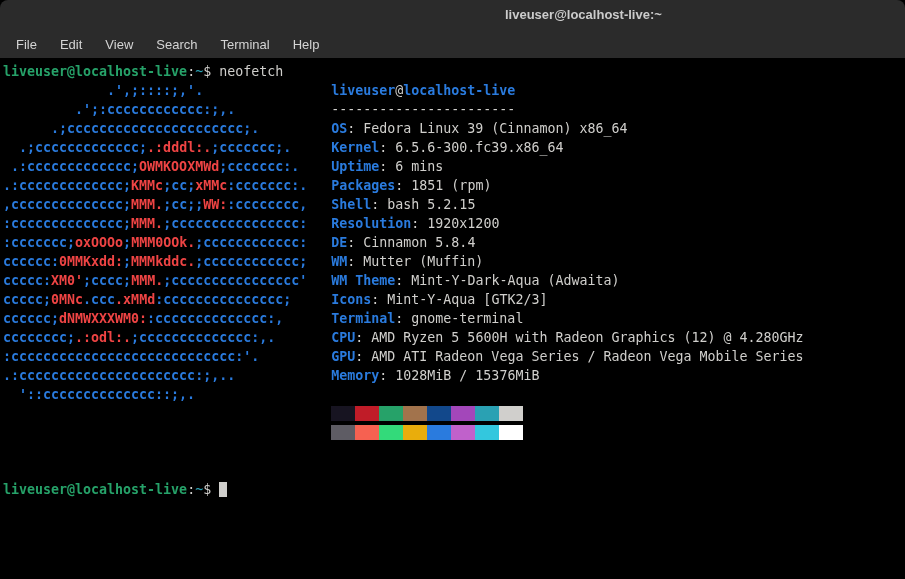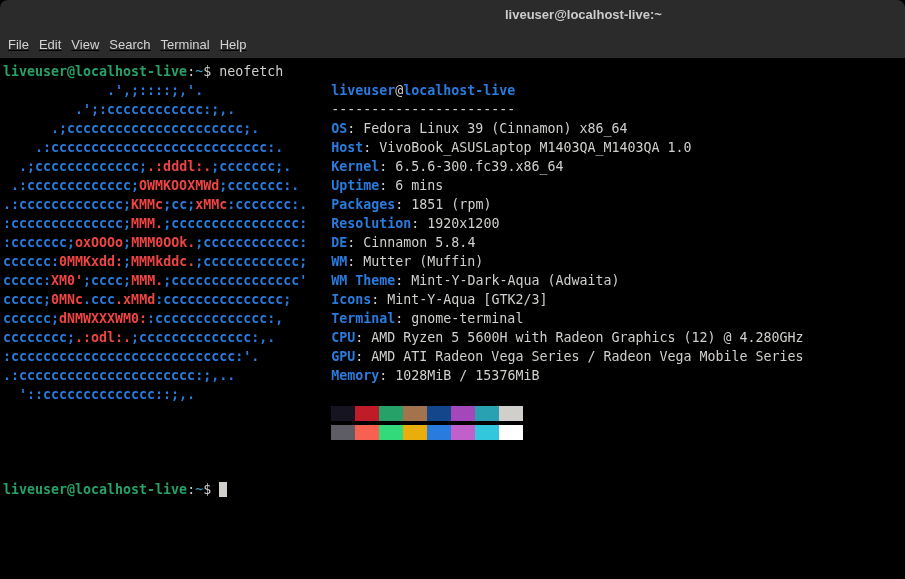--- a/index.html
+++ b/index.html
@@ -16,21 +16,21 @@
   }
   .titlebar {
     height:30px; background:#2b2b2b; position:relative; flex:none;
   }
   .titlebar .title {
     position:absolute; left:505px; top:7px;
     font-size:13px; font-weight:bold; color:#cccccc; white-space:nowrap;
   }
   .menubar {
     height:28px; background:#2b2b2b; flex:none;
-    display:flex; align-items:center; gap:10px; padding-left:8px;text-decoration:underline;
+    display:flex; align-items:center; gap:23px; padding-left:16px;
   }
   .menu-item {
     font-size:13px; color:#d4d4d4; cursor:default; white-space:nowrap;
   }
   .terminal {
     flex:1; background:#000000;
     padding:4px 0 0 3px;
     font-family:"DejaVu Sans Mono","Liberation Mono",monospace;
     font-size:13.3px;
   }
@@ -55,24 +55,24 @@
     <span class="menu-item">View</span>
     <span class="menu-item">Search</span>
     <span class="menu-item">Terminal</span>
     <span class="menu-item">Help</span>
   </div>
   <div class="terminal" id="terminal-text">
       <div class="tline"><span class="c-g">liveuser@localhost-live</span><span class="c-f">:</span><span class="c-t">~</span><span class="c-f">$ </span><span class="c-f">neofetch</span></div>
       <div class="tline"><span class="c-b">             .',;::::;,'.</span><span class="c-f">                </span><span class="c-b">liveuser</span><span class="c-f">@</span><span class="c-b">localhost-live</span></div>
       <div class="tline"><span class="c-b">         .';:cccccccccccc:;,.</span><span class="c-f">            </span><span class="c-f">-----------------------</span></div>
       <div class="tline"><span class="c-b">      .;cccccccccccccccccccccc;.</span><span class="c-f">         </span><span class="c-b">OS</span><span class="c-f">: Fedora Linux 39 (Cinnamon) x86_64</span></div>
-      <div class="tline"><span class="c-b">    .:ccccccccccccccccccccccccccc:.</span><span class="c-f">      </span><span class="c-b">Host</span><span class="c-f">: VivoBook_ASUSLaptop M1403QA_M1403QA 1.0</span></div>
       <div class="tline"><span class="c-b">  .;ccccccccccccc;</span><span class="c-w">.:dddl:.</span><span class="c-b">;ccccccc;.</span><span class="c-f">     </span><span class="c-b">Kernel</span><span class="c-f">: 6.5.6-300.fc39.x86_64</span></div>
       <div class="tline"><span class="c-b"> .:ccccccccccccc;</span><span class="c-w">OWMKOOXMWd</span><span class="c-b">;ccccccc:.</span><span class="c-f">    </span><span class="c-b">Uptime</span><span class="c-f">: 6 mins</span></div>
       <div class="tline"><span class="c-b">.:ccccccccccccc;</span><span class="c-w">KMMc</span><span class="c-b">;cc;</span><span class="c-w">xMMc</span><span class="c-b">:ccccccc:.</span><span class="c-f">   </span><span class="c-b">Packages</span><span class="c-f">: 1851 (rpm)</span></div>
+      <div class="tline"><span class="c-b">,cccccccccccccc;</span><span class="c-w">MMM.</span><span class="c-b">;cc;;</span><span class="c-w">WW:</span><span class="c-b">:cccccccc,</span><span class="c-f">   </span><span class="c-b">Shell</span><span class="c-f">: bash 5.2.15</span></div>
       <div class="tline"><span class="c-b">:cccccccccccccc;</span><span class="c-w">MMM.</span><span class="c-b">;cccccccccccccccc:</span><span class="c-f">   </span><span class="c-b">Resolution</span><span class="c-f">: 1920x1200</span></div>
       <div class="tline"><span class="c-b">:ccccccc;</span><span class="c-w">oxOOOo</span><span class="c-b">;</span><span class="c-w">MMM0OOk.</span><span class="c-b">;cccccccccccc:</span><span class="c-f">   </span><span class="c-b">DE</span><span class="c-f">: Cinnamon 5.8.4</span></div>
       <div class="tline"><span class="c-b">cccccc:</span><span class="c-w">0MMKxdd:</span><span class="c-b">;</span><span class="c-w">MMMkddc.</span><span class="c-b">;cccccccccccc;</span><span class="c-f">   </span><span class="c-b">WM</span><span class="c-f">: Mutter (Muffin)</span></div>
       <div class="tline"><span class="c-b">ccccc:</span><span class="c-w">XM0'</span><span class="c-b">;cccc;</span><span class="c-w">MMM.</span><span class="c-b">;cccccccccccccccc'</span><span class="c-f">   </span><span class="c-b">WM Theme</span><span class="c-f">: Mint-Y-Dark-Aqua (Adwaita)</span></div>
       <div class="tline"><span class="c-b">ccccc;</span><span class="c-w">0MNc</span><span class="c-b">.ccc</span><span class="c-w">.xMMd</span><span class="c-b">:ccccccccccccccc;</span><span class="c-f">     </span><span class="c-b">Icons</span><span class="c-f">: Mint-Y-Aqua [GTK2/3]</span></div>
       <div class="tline"><span class="c-b">cccccc;</span><span class="c-w">dNMWXXXWM0:</span><span class="c-b">:cccccccccccccc:,</span><span class="c-f">      </span><span class="c-b">Terminal</span><span class="c-f">: gnome-terminal</span></div>
       <div class="tline"><span class="c-b">cccccccc;</span><span class="c-w">.:odl:.</span><span class="c-b">;cccccccccccccc:,.</span><span class="c-f">       </span><span class="c-b">CPU</span><span class="c-f">: AMD Ryzen 5 5600H with Radeon Graphics (12) @ 4.280GHz</span></div>
       <div class="tline"><span class="c-b">:cccccccccccccccccccccccccccc:'.</span><span class="c-f">         </span><span class="c-b">GPU</span><span class="c-f">: AMD ATI Radeon Vega Series / Radeon Vega Mobile Series</span></div>
       <div class="tline"><span class="c-b">.:cccccccccccccccccccccc:;,..</span><span class="c-f">            </span><span class="c-b">Memory</span><span class="c-f">: 1028MiB / 15376MiB</span></div>
       <div class="tline"><span class="c-b">  '::cccccccccccccc::;,.</span></div>

